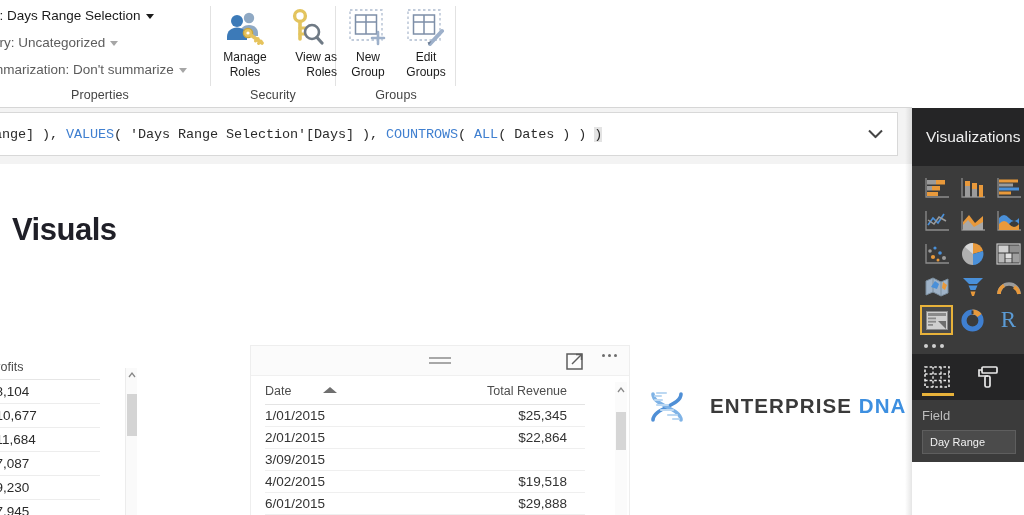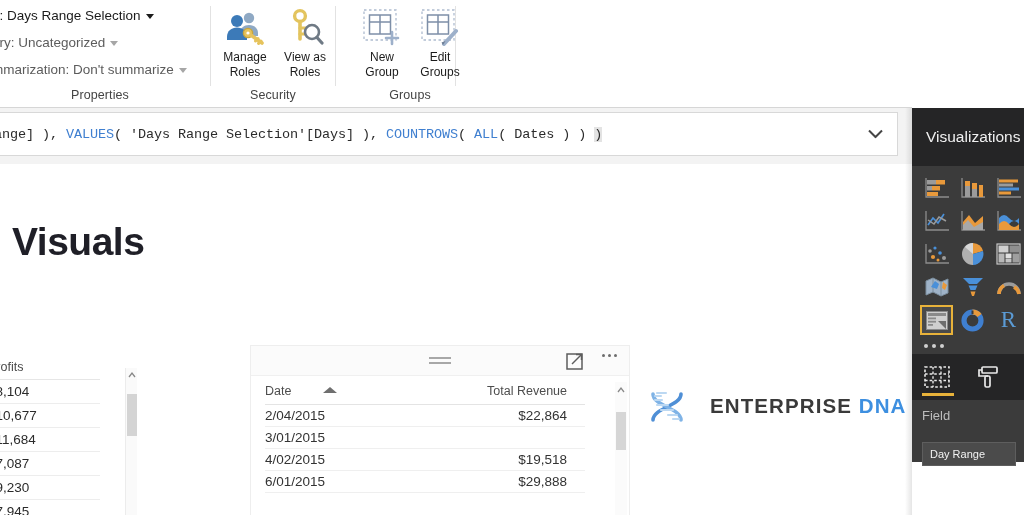--- a/index.html
+++ b/index.html
@@ -79,22 +79,22 @@
     position: absolute; left: 377px; top: 106px; width: 263px; height: 55px;
     border: 4px solid #1f6fd0; pointer-events: none;
   }
 
   
   .canvas {
     position: absolute; left: 0; top: 164px; width: 912px; height: 351px;
     background: #ffffff;
   }
   .report-title {
-    position: absolute; left: 12px; top: 56px;
-    font-size: 39px; font-weight: bold; color: #1f1f27; letter-spacing: -0.5px;
+    position: absolute; left: 12px; top: 48px;
+    font-size: 31px; font-weight: bold; color: #1f1f27; letter-spacing: -0.5px;
   }
   
   .edna { position: absolute; left: 645px; top: 222px; display: flex; align-items: center; }
   .edna-text { font-size: 20.5px; font-weight: bold; letter-spacing: 1.1px; }
   .edna-ent { color: #3a3a3a; }
   .edna-dna { color: #3d8fe0; }
 
   
   .ltable {
     position: absolute; left: -18px; top: 196px; width: 160px;
@@ -190,21 +190,21 @@
   .vp-tabs {
     margin-top: 6px; height: 46px; background: #252526;
     display: flex; align-items: center; padding-left: 10px; gap: 22px; position: relative;
   }
   .vp-tab { width: 30px; height: 30px; display: flex; align-items: center; justify-content: center; }
   .vp-tab.active::after {
     content: ''; position: absolute; left: 10px; bottom: 4px; width: 32px; height: 3px;
     background: #e8b23a;
   }
   .vp-fieldwell { padding: 8px 8px 0 10px; }
-  .vp-field-label { font-size: 13px; color: #bdbdbd; margin-bottom: 19px; }
+  .vp-field-label { font-size: 13px; color: #bdbdbd; margin-bottom: 7px; }
   .vp-chip {
     background: #4b4b4b; border: 1px solid #5e5e5e; color: #f2f2f2;
     font-size: 11px; padding: 5px 7px; white-space: nowrap; overflow: hidden;
   }
   .vp-filters {
     position: absolute; left: 0; bottom: 0; width: 112px; height: 42px;
     background: #252526; display: flex; align-items: center; padding-left: 14px;
   }
   .vp-filters-title { font-size: 16px; color: #ffffff; font-weight: bold; }
 
@@ -247,37 +247,37 @@
             <path d="M2 28c0-6 4.5-9.5 10-9.5S22 22 22 28v3H2z" fill="#3c7ab8"></path>
             <circle cx="23" cy="24" r="4.6" fill="#e6c35c" stroke="#c9a63c" stroke-width="1.4"></circle>
             <circle cx="23" cy="24" r="1.6" fill="#ffffff"></circle>
             <path d="M26.5 26.5 L37 34" stroke="#e6c35c" stroke-width="3.6" stroke-linecap="round"></path>
             <path d="M33 29.5 l-2.5 2.5 M36 32 l-2.4 2.4" stroke="#e6c35c" stroke-width="3" stroke-linecap="round"></path>
           </svg>
         </div>
         <div class="rlabel"><span>Manage</span><br><span>Roles</span></div>
       </div>
 
-      <div class="rbtn" style="left:62px;">
+      <div class="rbtn" style="left:62px;text-align:right;">
         <div class="ricon">
           <svg width="38" height="38" viewBox="0 0 38 38">
             <circle cx="14" cy="8" r="5.4" fill="none" stroke="#e3c45e" stroke-width="3.4"></circle>
             <path d="M14 13.5 V31" stroke="#e3c45e" stroke-width="3.6" stroke-linecap="round"></path>
             <path d="M14 20 h6 M14 26 h5" stroke="#e3c45e" stroke-width="3.2" stroke-linecap="round"></path>
             <circle cx="26" cy="24" r="7" fill="#ffffff" stroke="#6f7a85" stroke-width="2.6"></circle>
             <path d="M31 29.5 L36 35" stroke="#6f7a85" stroke-width="3.2" stroke-linecap="round"></path>
           </svg>
         </div>
         <div class="rlabel"><span>View as</span><br><span>Roles</span></div>
       </div>
 
       <div class="rgroup-label">Security</div>
     </div>
 
-    <div class="rgroup" style="left:350px; width:120px;">
+    <div class="rgroup" style="left:336px; width:120px;">
       <div class="rbtn" style="left:0px;">
         <div class="ricon">
           <svg width="40" height="38" viewBox="0 0 40 38">
             <rect x="2" y="2" width="32" height="30" fill="none" stroke="#aebcd0" stroke-width="1.3" stroke-dasharray="2.5 2.5"></rect>
             <rect x="7.5" y="7" width="21" height="19" fill="none" stroke="#7e8fa8" stroke-width="1.5"></rect>
             <path d="M18 7 V26 M7.5 14 H28.5" stroke="#7e8fa8" stroke-width="1.5"></path>
             <path d="M30 24 V36 M24 30 H36" stroke="#9db0ca" stroke-width="2.6" stroke-linecap="round"></path>
           </svg>
         </div>
         <div class="rlabel"><span>New</span><br><span>Group</span></div>
@@ -365,25 +365,29 @@
         <div class="tv-grid">
           <div class="tv-hrow">
             <div class="tv-hcell c-date">
               <span>Date</span>
               <span class="sort-arrow"></span>
             </div>
             <div class="tv-hcell c-rev">Total Revenue</div>
           </div>
 
           <div class="tv-row">
-            <div class="tv-cell c-date">2/04/2015</div>
+            <div class="tv-cell c-date">1/01/2015</div>
+            <div class="tv-cell c-rev">$25,345</div>
+          </div>
+          <div class="tv-row">
+            <div class="tv-cell c-date">2/01/2015</div>
             <div class="tv-cell c-rev">$22,864</div>
           </div>
           <div class="tv-row">
-            <div class="tv-cell c-date">3/01/2015</div>
+            <div class="tv-cell c-date">3/09/2015</div>
           </div>
           <div class="tv-row">
             <div class="tv-cell c-date">4/02/2015</div>
             <div class="tv-cell c-rev">$19,518</div>
           </div>
           <div class="tv-row">
             <div class="tv-cell c-date">6/01/2015</div>
             <div class="tv-cell c-rev">$29,888</div>
           </div>
 

